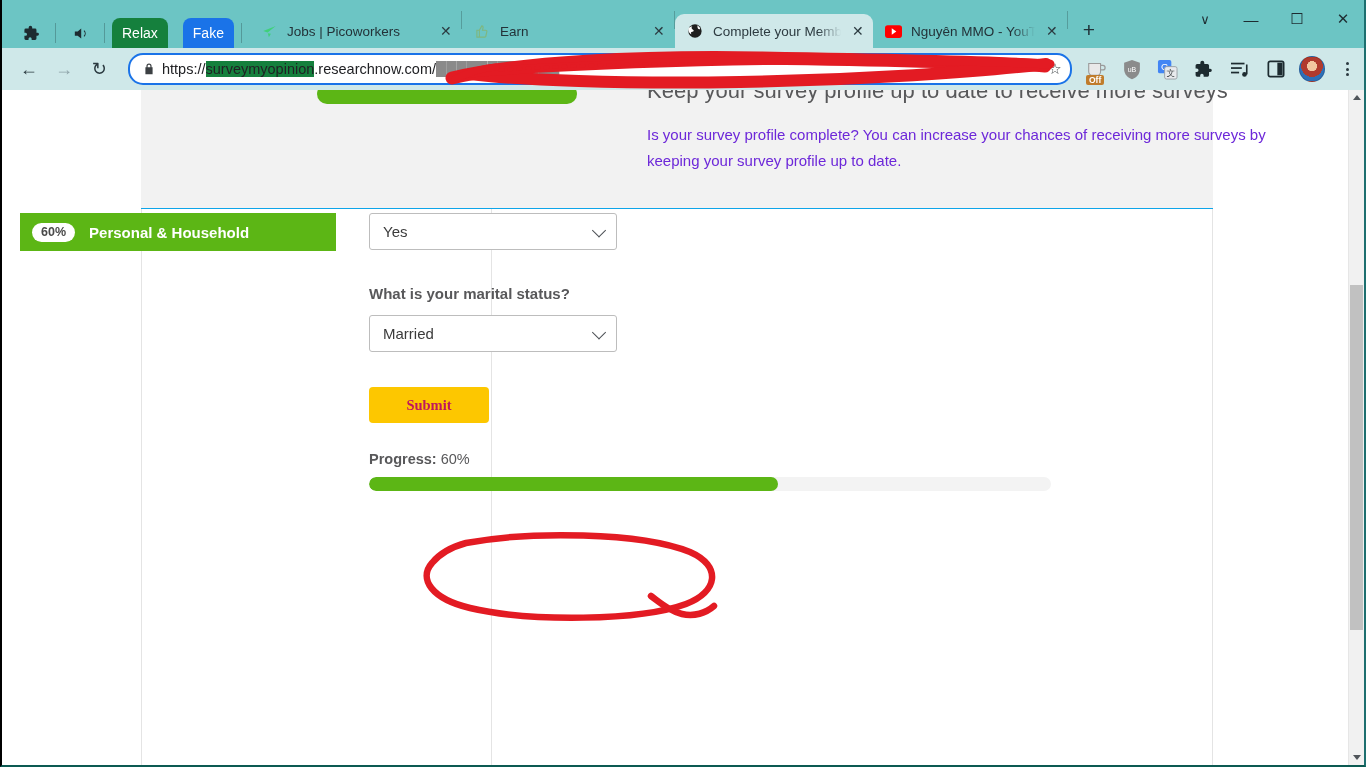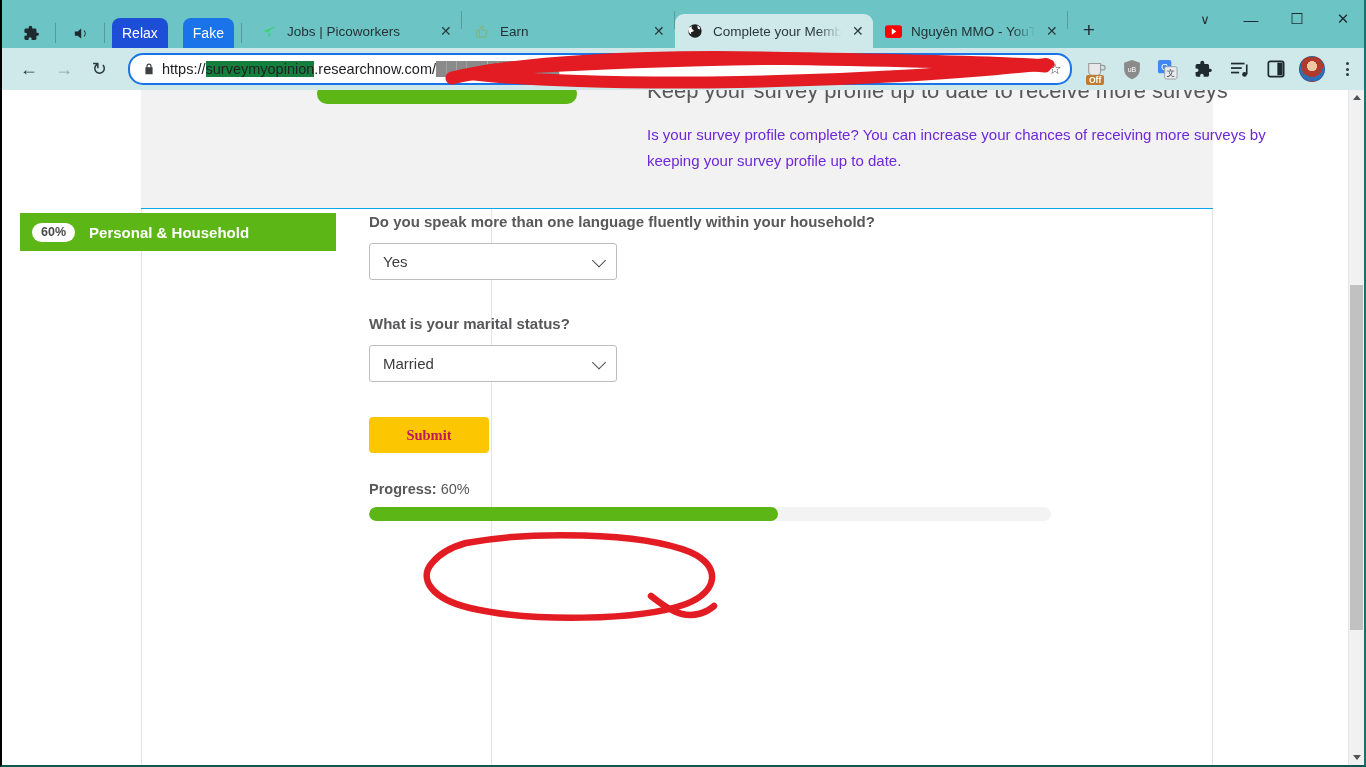--- a/index.html
+++ b/index.html
@@ -33,21 +33,21 @@
     display: flex; align-items: center; justify-content: center;
     height: 30px;
     border-radius: 8px 8px 0 0;
     font-size: 14px;
     color: #fff;
     padding: 0 10px;
     margin-bottom: 0px;
     position: relative;
     top: 9px;
   }
-  .chip.relax { background: #1d4ed8; }
+  .chip.relax { background: #15803d; }
   .chip.fake  { background: #1a73e8; }
   .iconbtn {
     width: 34px; height: 30px;
     display: flex; align-items: center; justify-content: center;
     position: relative; top: 9px;
   }
   .vdiv {
     width: 1px; height: 20px; background: rgba(0,0,0,.22);
     margin: 0 7px; position: relative; top: 9px;
   }
@@ -525,21 +525,20 @@
       <div class="sidenav">
         <div class="sidenav-item">
           <span class="pct-badge">60%</span>
           <span class="sidenav-label">Personal &amp; Household</span>
         </div>
       </div>
 
       <div class="form">
 
 
-        <div class="q-label">Do you speak more than one language fluently within your household?</div>
         <div class="sel-wrap">
           <div class="fakeselect">
             <span class="val">Yes</span>
             <span class="chev"></span>
           </div>
         </div>
 
         <div class="q-label">What is your marital status?</div>
         <div class="sel-wrap">
           <div class="fakeselect">

